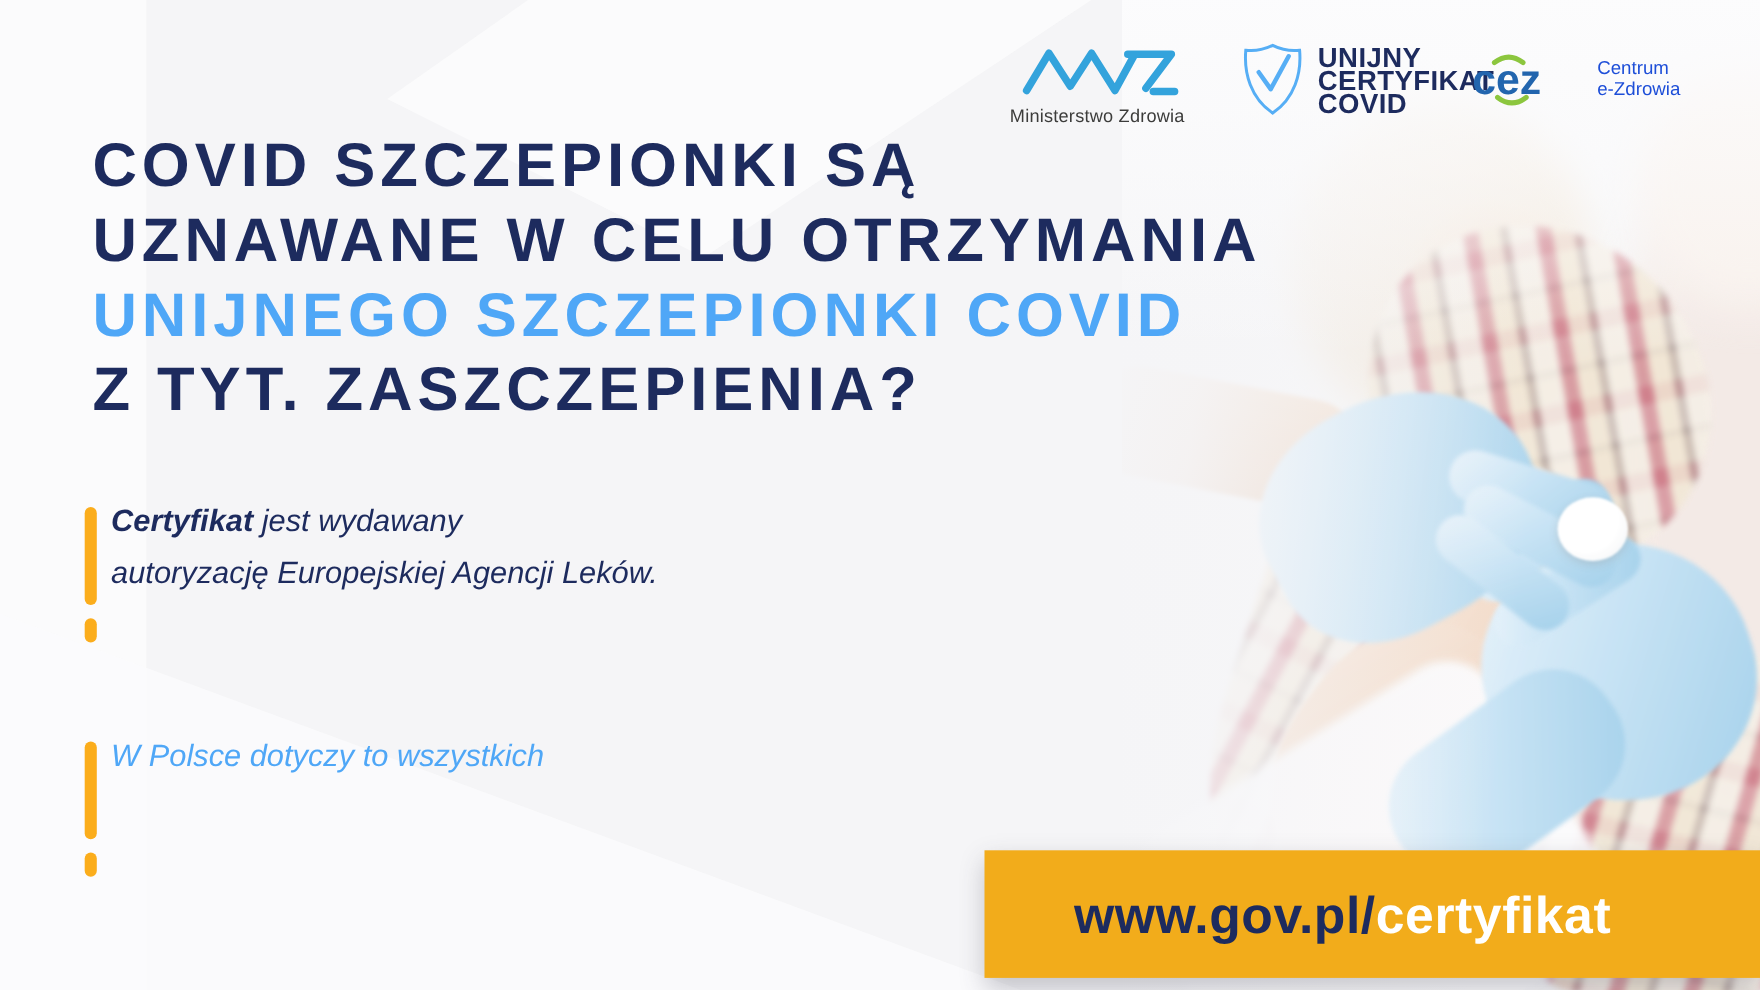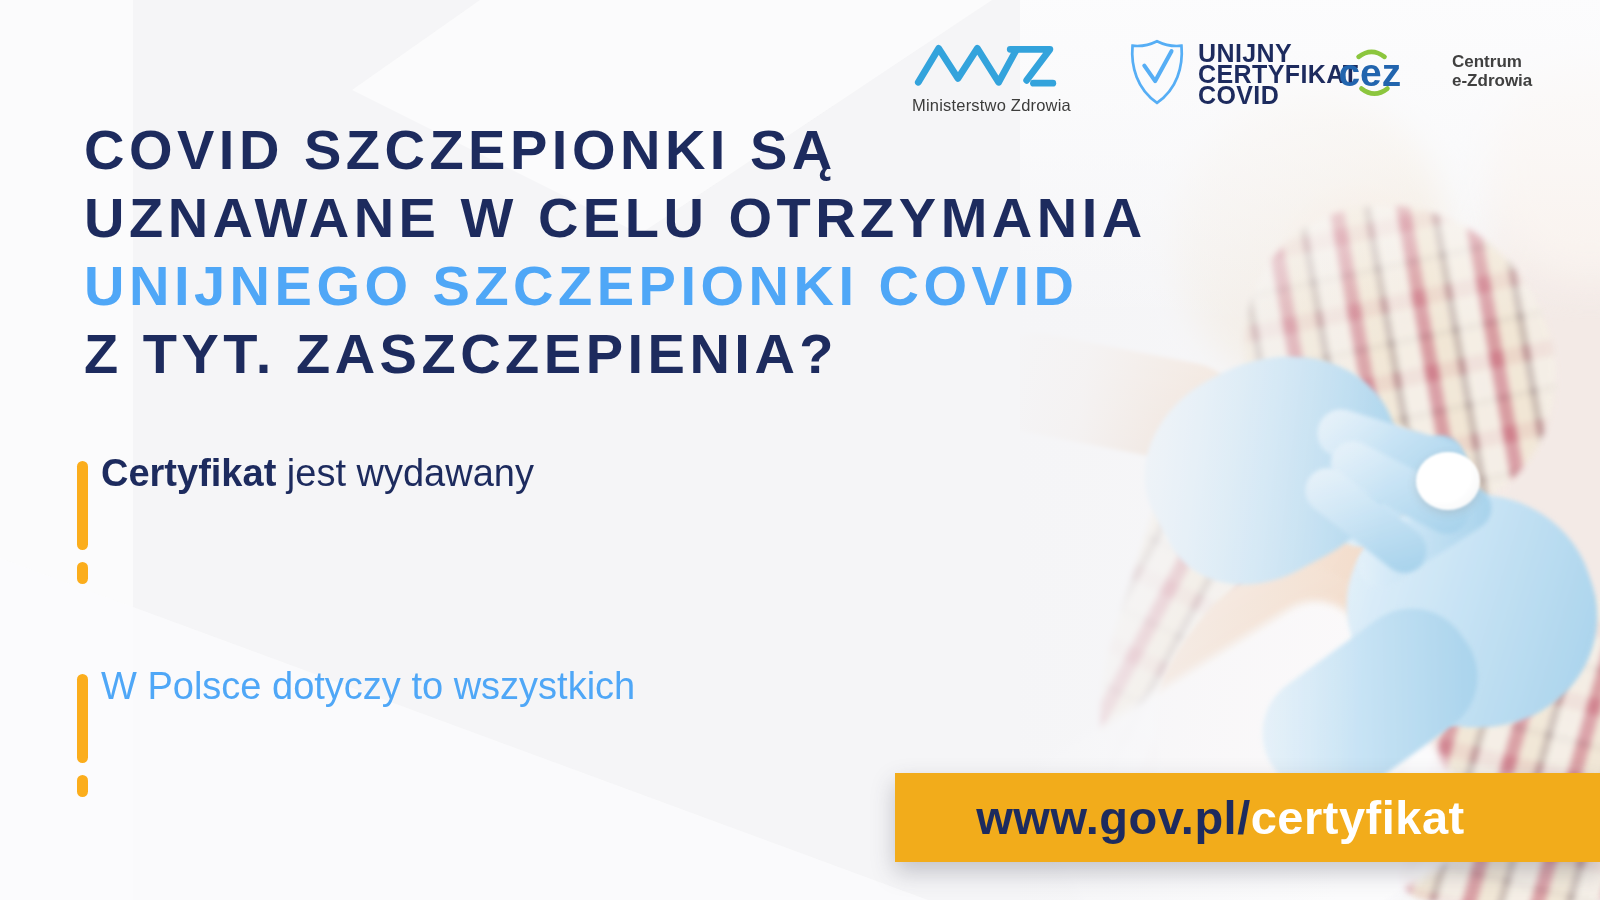--- a/index.html
+++ b/index.html
@@ -61,47 +61,47 @@
   .ph-wrist-bot{left:235px;top:640px;width:230px;height:130px;transform:rotate(-36deg);
     border-radius:60px;}
   .ph-sleeve{left:40px;top:660px;width:380px;height:300px;transform:rotate(-32deg);
     border-radius:50px;background:#fbfbfd;filter:blur(4px);opacity:.95;}
   .ph-veil{inset:0;background:rgba(255,255,255,.22);}
   .ph-fade-left{inset:0;background:linear-gradient(97deg,#f5f5f7 2%,rgba(245,245,247,.9) 16%,rgba(245,245,247,.45) 38%,rgba(245,245,247,0) 62%);}
   .ph-fade-top{inset:0;background:linear-gradient(to bottom,rgba(252,252,253,.97) 0,rgba(252,252,253,.6) 16%,rgba(252,252,253,0) 36%);}
 
   
   .logo-row{position:absolute;z-index:40;}
-  .mz-logo{left:912px;top:30px;width:165px;text-align:left;}
+  .mz-logo{left:912px;top:30px;width:165px;text-align:right;}
   .mz-label{margin-top:2px;font-size:16.5px;color:#3c3c3b;letter-spacing:.2px;white-space:nowrap;}
   .ucc-shield{position:absolute;left:1128px;top:36px;}
   .ucc-text{position:absolute;left:1198px;top:43px;color:#1d2b5e;font-weight:800;
     font-size:25px;line-height:21px;letter-spacing:.4px;}
   .cez-logo{position:absolute;left:1337px;top:40px;}
-  .cez-label{position:absolute;left:1452px;top:52px;color:#404040;font-weight:700;
+  .cez-label{position:absolute;left:1452px;top:52px;color:#1d4ed8;font-weight:400;
     font-size:17px;line-height:19px;}
 
   
   .headline{position:absolute;left:84px;top:116px;z-index:20;
     font-weight:700;font-size:56px;line-height:68px;letter-spacing:4.5px;color:#1d2b5e;white-space:nowrap;}
   .headline .accent{color:#4fa7f7;}
 
   
-  .para{position:absolute;z-index:20;font-size:38px;line-height:47px;white-space:nowrap;}
+  .para{position:absolute;z-index:20;font-size:28px;line-height:47px;white-space:nowrap;font-style:italic;}
   .para-1{left:101px;top:450px;color:#1d2b5e;}
   .para-2{left:101px;top:663px;color:#4fa7f7;}
   .para b{font-weight:700;}
   .bar{position:absolute;width:11px;border-radius:6px;background:#fbad1c;z-index:20;}
   .bar-1-long{left:77px;top:461px;height:89px;}
   .bar-1-short{left:77px;top:562px;height:22px;}
   .bar-2-long{left:77px;top:674px;height:89px;}
   .bar-2-short{left:77px;top:775px;height:22px;}
 
   
-  .banner{position:absolute;left:895px;top:773px;width:705px;height:89px;z-index:30;
+  .banner{position:absolute;left:895px;top:773px;width:705px;height:116px;z-index:30;
     background:#f2ac1b;display:flex;align-items:center;justify-content:center;
     padding-right:54px;box-sizing:border-box;
     box-shadow:0 10px 22px rgba(60,60,80,.28);cursor:pointer;}
   .banner .url{font-size:47px;font-weight:600;white-space:nowrap;letter-spacing:.5px;}
   .banner .prefix{color:#1d2b5e;}
   .banner .suffix{color:#ffffff;}
 </style>
 </head>
 <body>
 
@@ -172,20 +172,21 @@
   <div>COVID SZCZEPIONKI SĄ</div>
   <div>UZNAWANE W CELU OTRZYMANIA</div>
   <div class="accent">UNIJNEGO SZCZEPIONKI COVID</div>
   <div>Z TYT. ZASZCZEPIENIA?</div>
 </div>
 
 <div class="bar bar-1-long"></div>
 <div class="bar bar-1-short"></div>
 <div class="para para-1">
   <div><b>Certyfikat</b><span> jest wydawany</span></div>
+  <div>autoryzację Europejskiej Agencji Leków.</div>
 </div>
 
 <div class="bar bar-2-long"></div>
 <div class="bar bar-2-short"></div>
 <div class="para para-2">
   <div>W Polsce dotyczy to wszystkich</div>
 </div>
 
 <div class="banner">
   <span class="url">

